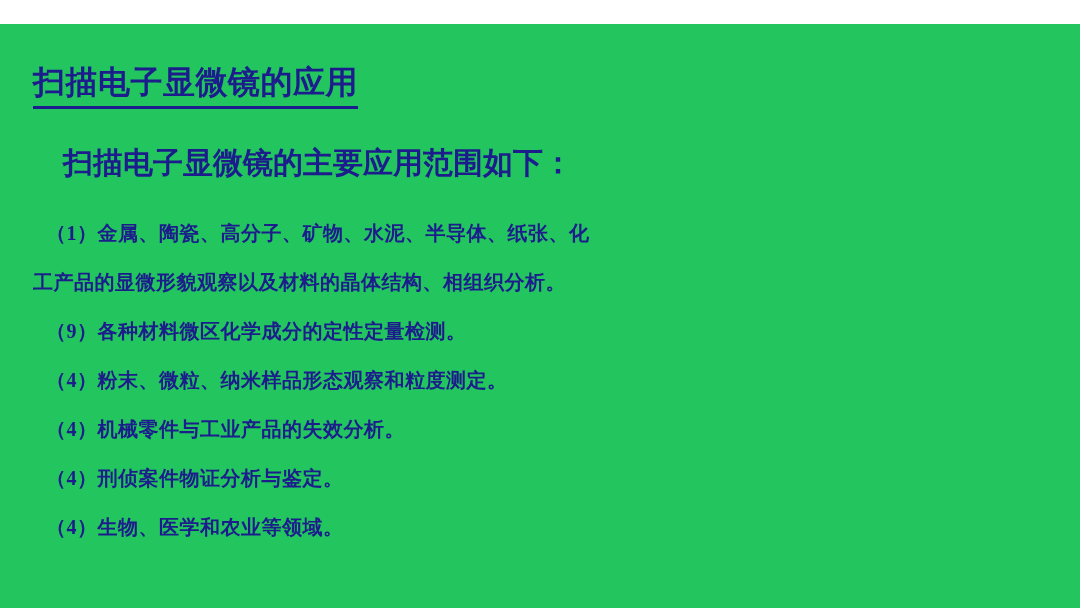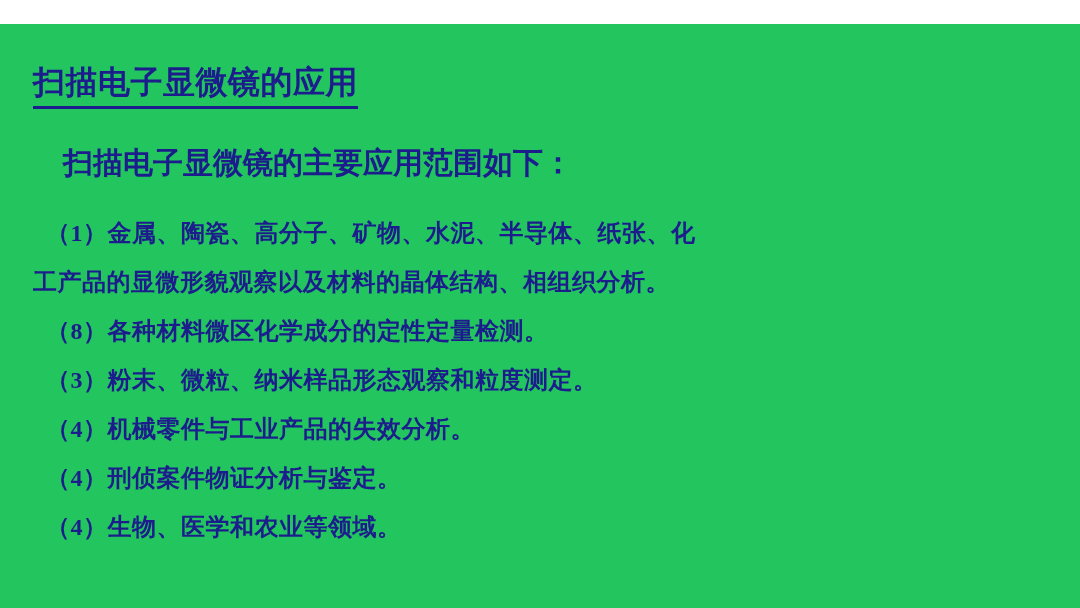--- a/index.html
+++ b/index.html
@@ -30,21 +30,21 @@
   .intro {
     margin-top: 29px;
     padding-left: 30px;
     font-size: 30px;
     line-height: 49px;
   }
   .list {
     margin-top: 22px;
   }
   .line {
-    font-size: 24px;
+    font-size: 20px;
     line-height: 49px;
     white-space: nowrap;
     letter-spacing: 0.5px;
   }
   .indent-item {
     padding-left: 13px;
   }
 </style>
 </head>
 <body>
@@ -58,25 +58,25 @@
   <div class="intro">扫描电子显微镜的主要应用范围如下：</div>
 
   <div class="list">
 
     <div>
       <div class="line indent-item">（1）金属、陶瓷、高分子、矿物、水泥、半导体、纸张、化</div>
       <div class="line">工产品的显微形貌观察以及材料的晶体结构、相组织分析。</div>
     </div>
 
     <div>
-      <div class="line indent-item">（8）各种材料微区化学成分的定性定量检测。</div>
+      <div class="line indent-item">（9）各种材料微区化学成分的定性定量检测。</div>
     </div>
 
     <div>
-      <div class="line indent-item">（3）粉末、微粒、纳米样品形态观察和粒度测定。</div>
+      <div class="line indent-item">（4）粉末、微粒、纳米样品形态观察和粒度测定。</div>
     </div>
 
     <div>
       <div class="line indent-item">（4）机械零件与工业产品的失效分析。</div>
     </div>
 
 
     <div>
       <div class="line indent-item">（4）刑侦案件物证分析与鉴定。</div>
     </div>

